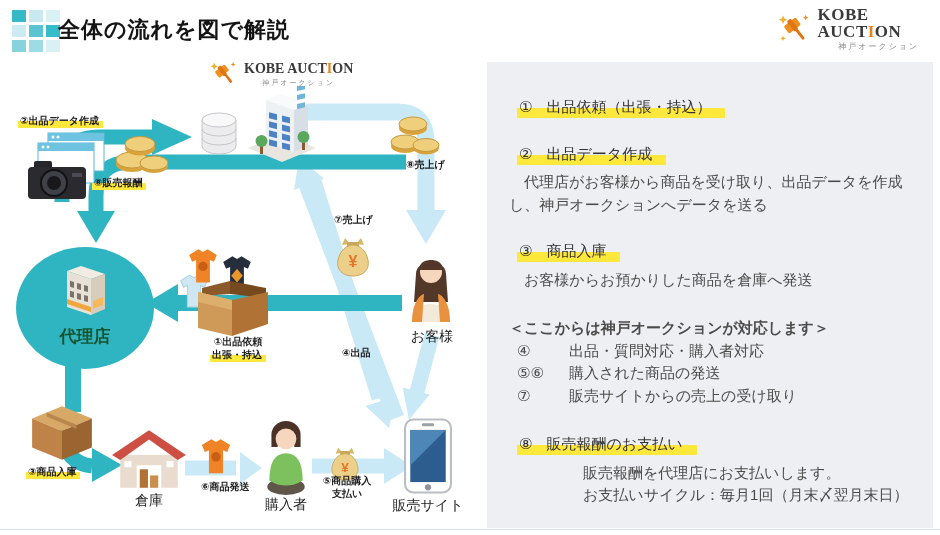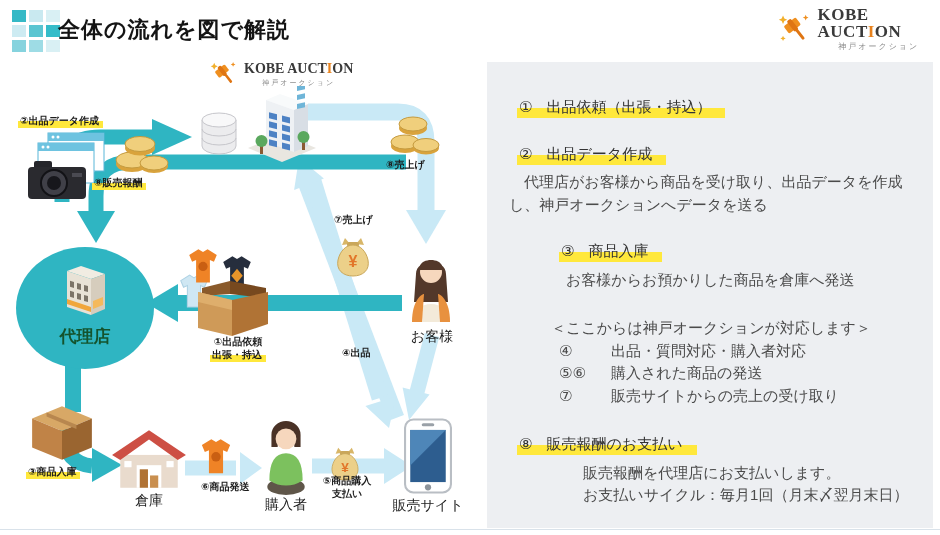--- a/index.html
+++ b/index.html
@@ -35,22 +35,22 @@
   .agency-circle .agency-label{color:#14532d;font-size:17px;font-weight:bold;margin-top:2px;}
   .txtcenter{text-align:center;}
   
   .panel{position:absolute;left:487px;top:62px;width:446px;height:466px;background:#edeff2;
     box-sizing:border-box;padding:34px 18px 0 22px;color:#4b4b4b;font-size:15px;line-height:1.5;}
   .p-head{font-size:15px;font-weight:normal;color:#333;margin-left:8px;white-space:nowrap;}
   .p-head .hl{padding:0 14px 3px 2px;}
   .p-head .num{margin-right:14px;}
   .p-body{margin:6px 0 0 0;}
   .sec{margin-bottom:24px;}
-  .sec-gap{margin-bottom:26px;margin-left:42px;}
-  .mid-intro{margin-left:0;}
+  .sec-gap{margin-bottom:26px;}
+  .mid-intro{margin-left:0;font-weight:bold;}
   .mid-row{display:flex;margin-left:8px;}
   .mid-row .num{width:52px;flex:0 0 52px;}
   .s8-body{margin-left:26px;padding-left:48px;}
   .bottom-line{position:absolute;left:0;top:529px;width:940px;height:0;border-top:1px solid #d9e2ea;}
 </style>
 </head>
 <body>
 
 <div class="gridmark">
   <i style="background:#35b9c6"></i>
@@ -251,21 +251,21 @@
   <div class="node" style="left:386px;top:110px">
     <svg width="56" height="48" viewBox="0 0 56 48">
       <ellipse cx="19" cy="36" rx="14" ry="7" fill="#d9a33c"></ellipse>
         <ellipse cx="19" cy="32" rx="14" ry="7" fill="#f0cf7c" stroke="#c49a3e"></ellipse>
       <ellipse cx="40" cy="38" rx="13" ry="6.5" fill="#d9a33c"></ellipse>
         <ellipse cx="40" cy="35" rx="13" ry="6.5" fill="#f0cf7c" stroke="#c49a3e"></ellipse>
       <ellipse cx="27" cy="18" rx="14" ry="7" fill="#d9a33c"></ellipse>
         <ellipse cx="27" cy="14" rx="14" ry="7" fill="#f0cf7c" stroke="#c49a3e"></ellipse>
     </svg>
   </div>
-  <div class="slabel" style="left:386px;top:159px">⑧売上げ</div>
+  <div class="slabel" style="left:406px;top:159px">⑧売上げ</div>
 
   <div class="slabel" style="left:334px;top:214px">⑦売上げ</div>
   <div class="node" style="left:332px;top:234px">
     <svg width="42" height="44" viewBox="0 0 40 44">
       <polygon points="12,4 17,10 9,11" fill="#d8b668"></polygon>
         <polygon points="28,4 23,10 31,11" fill="#d8b668"></polygon>
       <rect x="14" y="8" width="12" height="5" rx="2" fill="#caa75a"></rect>
       <path d="M20 11 C13 11 7 17 5 26 C3 36 10 42 20 42 C30 42 37 36 35 26 C33 17 27 11 20 11 Z" fill="#ecd089" stroke="#c9a75a"></path>
       <text x="20" y="33" font-size="16" font-weight="bold" fill="#e2762a" text-anchor="middle">¥</text>
     </svg>

